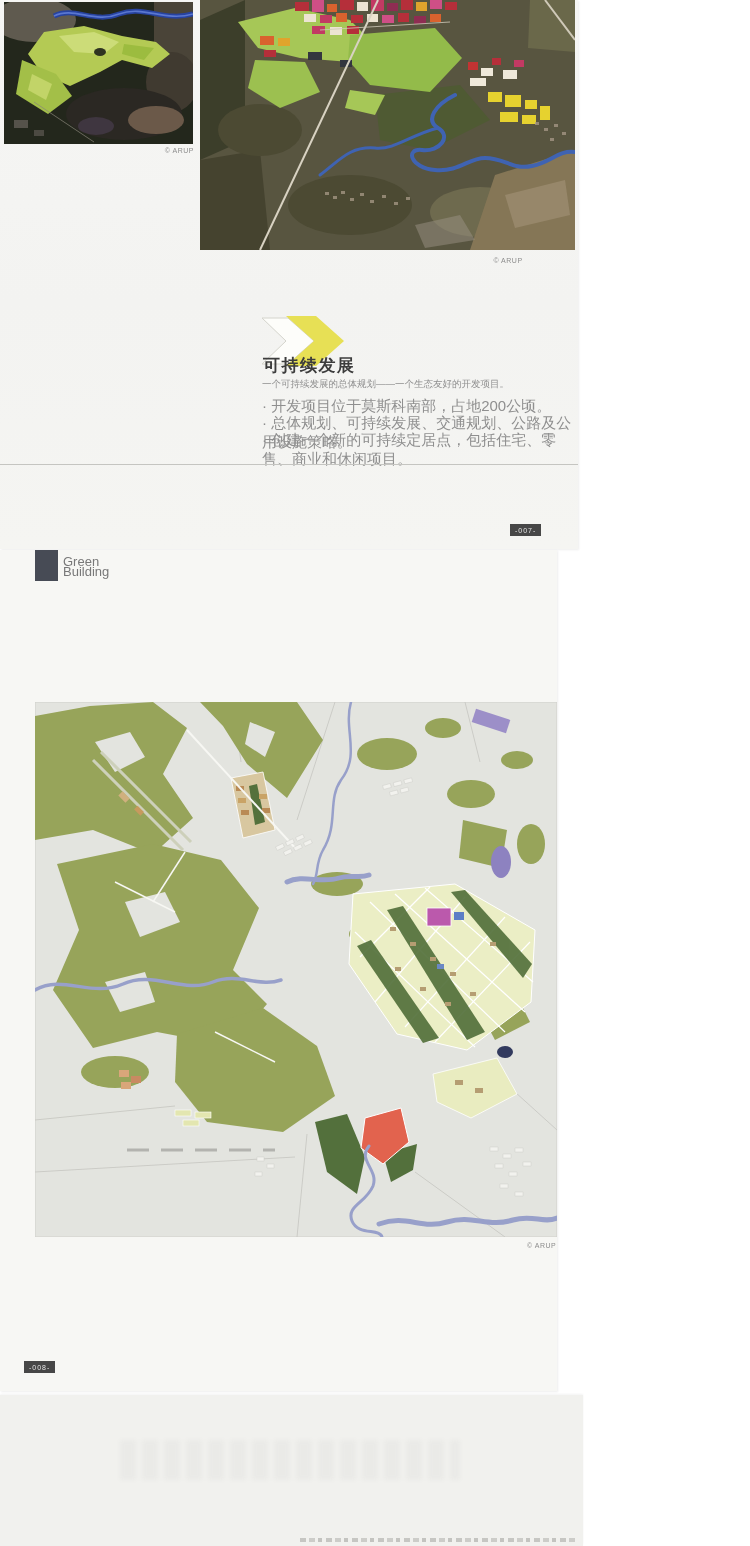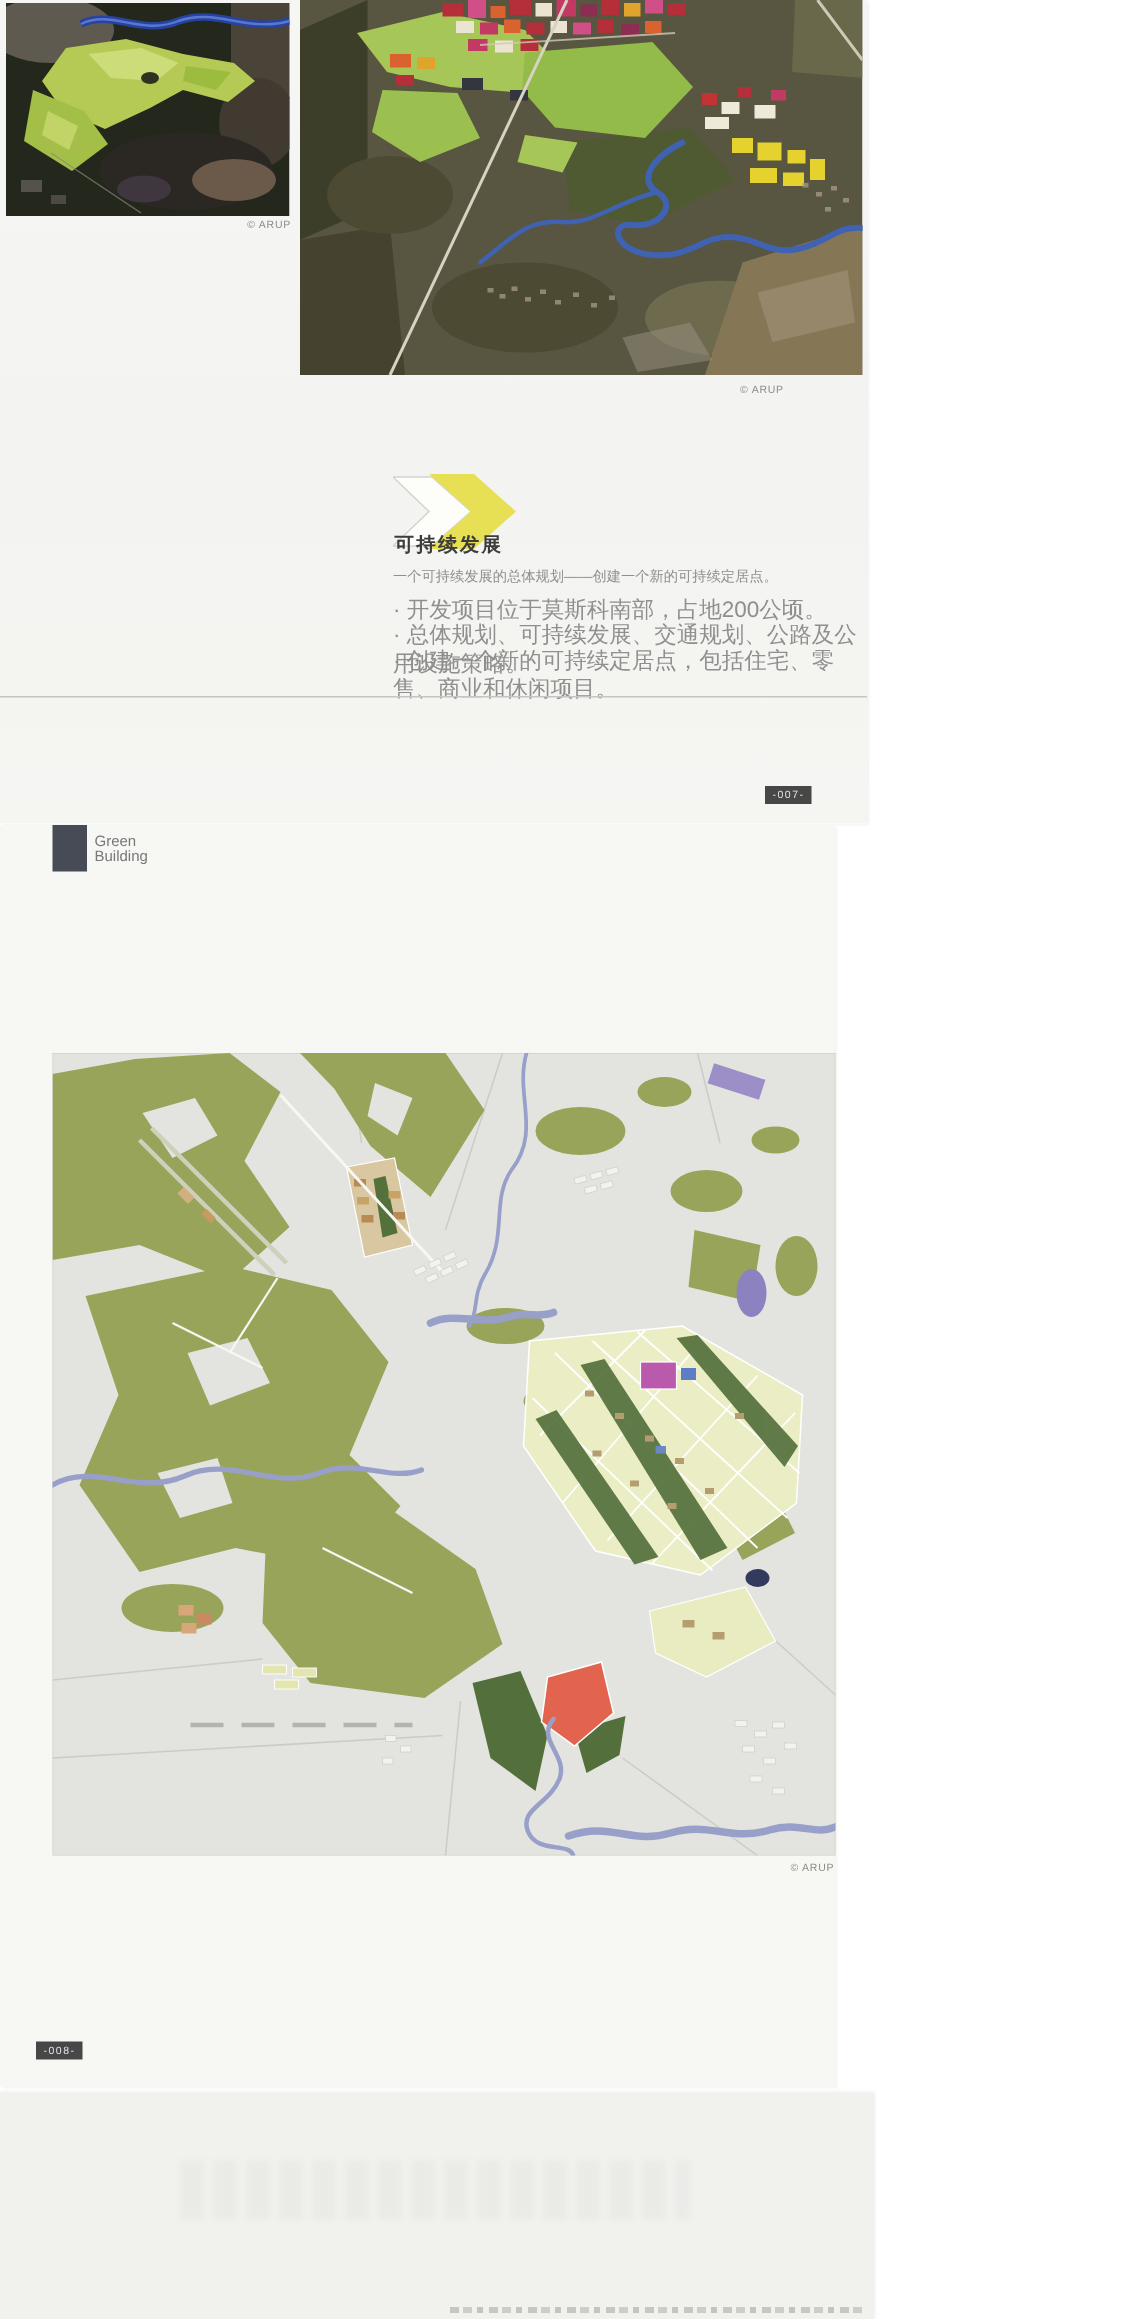--- a/index.html
+++ b/index.html
@@ -16,32 +16,32 @@
   figure{margin:0;padding:0;}
   .photo-l{position:absolute;left:4px;top:2px;width:189px;height:142px;}
   .photo-r{position:absolute;left:200px;top:0;width:375px;height:250px;}
   .photo-l svg,.photo-r svg,.map-fig svg{display:block;width:100%;height:100%;}
   .cap{position:absolute;font-size:7px;color:#8c8c8c;letter-spacing:.5px;}
   .cap-left{left:118px;top:147px;width:76px;text-align:right;}
   .cap-right{left:468px;top:257px;width:80px;text-align:center;}
   .green-text{position:absolute;left:8px;top:166px;width:198px;margin:0;
               font-size:9.5px;line-height:13.6px;color:#85b29d;text-align:justify;}
   .logo{position:absolute;left:262px;top:316px;width:84px;height:50px;}
-  .sec-heading{position:absolute;left:263px;top:354px;margin:0;font-size:13px;
+  .sec-heading{position:absolute;left:263px;top:354px;margin:0;font-size:17px;
                font-weight:bold;color:#3c3c3c;letter-spacing:1.5px;}
   .lead{position:absolute;left:262px;top:378px;margin:0;font-size:9.5px;color:#8f8f8f;}
   .bullet{position:absolute;left:262px;margin:0;font-size:15px;color:#8f8f8f;}
   .bullet-1{top:397px;}.bullet-2{top:414px;}.bullet-3{top:431px;}
   .rule{position:absolute;left:0;top:464px;width:578px;height:1px;background:#c5c5c1;}
   .badge{position:absolute;background:#474747;color:#e3e3e3;font-size:7px;
          letter-spacing:1px;line-height:1;padding:2.5px 5px;}
   .badge-007{left:510px;top:524px;}
   .badge-008{left:24px;top:811px;}
   .brand-square{position:absolute;left:35px;top:0;width:23px;height:31px;background:#474b55;}
-  .brand-text{position:absolute;left:63px;top:7px;font-size:10px;line-height:10px;color:#787878;}
+  .brand-text{position:absolute;left:63px;top:7px;font-size:13px;line-height:10px;color:#787878;}
   .brand-text span{display:block;}
   .map-fig{position:absolute;left:35px;top:152px;width:522px;height:535px;}
   .cap-map{left:527px;top:692px;width:30px;overflow:hidden;white-space:nowrap;text-align:left;}
   .clip-frag{position:absolute;left:300px;top:143px;width:276px;height:4px;opacity:.7;
     background:repeating-linear-gradient(90deg,#b4b4b0 0 6px,transparent 6px 9px,
                #bdbdb9 9px 15px,transparent 15px 18px,#b0b0ac 18px 22px,transparent 22px 26px);}
   .ghost{position:absolute;left:120px;top:45px;width:340px;height:40px;opacity:.05;
     background:repeating-linear-gradient(90deg,#777 0 16px,transparent 16px 22px);
     filter:blur(2px);}
 </style>
@@ -164,21 +164,21 @@
 
 
     <div class="logo">
       <svg viewBox="0 0 84 50">
         <polygon points="0,2 26,2 52,25 26,48 0,48 24,25" fill="#fdfdfa" stroke="#d4d4cc" stroke-width="1"></polygon>
         <polygon points="24,0 54,0 82,25 54,50 24,50 52,25" fill="#e7e055"></polygon>
       </svg>
     </div>
 
     <h2 class="sec-heading">可持续发展</h2>
-    <p class="lead">一个可持续发展的总体规划——创建一个新的可持续定居点。</p>
+    <p class="lead">一个可持续发展的总体规划——一个生态友好的开发项目。</p>
     <p class="bullet bullet-1">· 开发项目位于莫斯科南部，占地200公顷。</p>
     <p class="bullet bullet-2">· 总体规划、可持续发展、交通规划、公路及公用设施策略。</p>
     <p class="bullet bullet-3">· 创建一个新的可持续定居点，包括住宅、零售、商业和休闲项目。</p>
 
     <div class="rule"></div>
     <div class="badge badge-007">-007-</div>
   </section>
 
   <section class="page p008">
     <div class="brand-square"></div>

